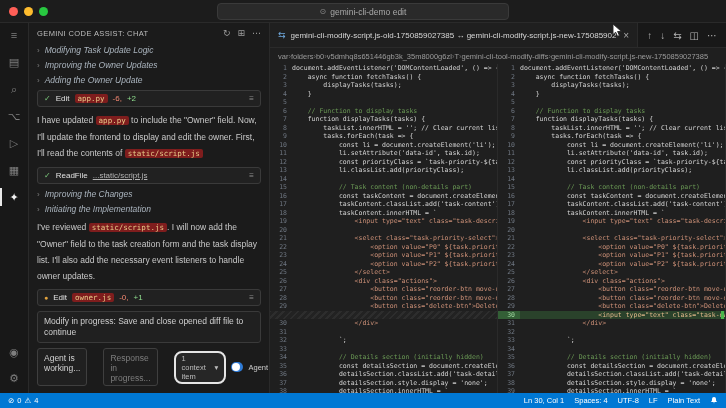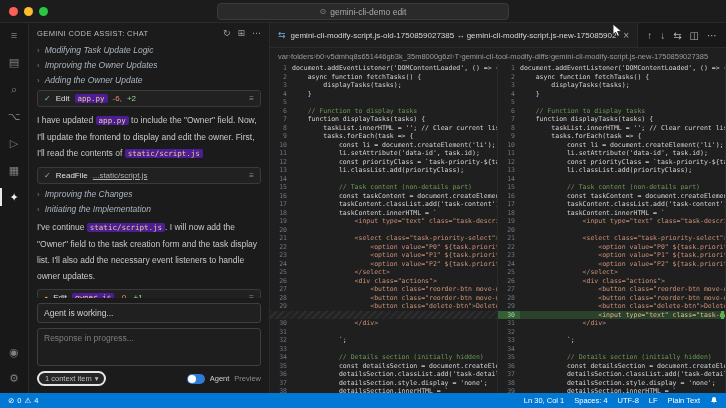--- a/index.html
+++ b/index.html
@@ -33,27 +33,27 @@
   .ch-icon{color:#9a9a9a;font-size:9px;cursor:pointer;}
   .chat-body{flex:1;min-height:0;overflow:hidden;display:flex;flex-direction:column;gap:5px;padding:2px 8px 4px;}
   .sec{display:flex;align-items:center;gap:5px;}
   .sec-ch{color:#7d7d7d;font-size:8px;}
   .sec-label{font-size:8.5px;font-style:italic;color:#aab4be;}
   .pill{display:flex;align-items:center;gap:5px;background:#212121;border:1px solid #3a3a3a;border-radius:3px;padding:3px 6px;font-size:8px;}
   .tc-status.done{color:#7ccb7c;font-size:8px;}
   .tc-status.prog{color:#e2a33e;font-size:7px;}
   .tc-label{color:#e0e0e0;}
   .tc-file{color:#b5b5b5;text-decoration:underline;}
-  .chip{background:#4c1d95;color:#e8cd8a;border-radius:2px;padding:0 3px;font-family:"DejaVu Sans Mono",monospace;font-size:7.5px;}
+  .chip{background:#7f1d1d;color:#e8cd8a;border-radius:2px;padding:0 3px;font-family:"DejaVu Sans Mono",monospace;font-size:7.5px;}
   .minus{color:#f48771}.plus{color:#8ddb8c}
   .tc-opt{margin-left:auto;color:#8f8f8f;cursor:pointer;}
   .msg{margin:0;font-size:8.5px;line-height:16px;color:#c9c9c9;}
   .msg .chip{font-size:7.5px;}
   .notice{border:1px solid #3a3a3a;border-radius:3px;padding:4px 6px;font-size:8.5px;line-height:11px;color:#cfcfcf;background:#202020;}
-  .chat-footer{flex:none;display:flex;flex-direction:column;gap:5px;padding:5px 8px 7px;}
+  .chat-footer{flex:none;display:flex;gap:16px;padding:5px 8px 7px;}
   .working{border:1px solid #3f3f3f;border-radius:3px;background:#202020;padding:4px 6px;font-size:8.5px;color:#d2d2d2;}
   .input{border:1px solid #3f3f3f;border-radius:3px;background:#1e1e1e;height:28px;padding:4px 6px;font-size:8.5px;color:#7e7e7e;cursor:text;}
   .footer-row{display:flex;align-items:center;gap:5px;}
   .ctx{display:flex;align-items:center;gap:3px;background:#262626;border:2px solid #e5e5e5;border-radius:8px;color:#bdbdbd;padding:1px 6px;font-size:7.5px;cursor:pointer;}
   .toggle{width:18px;height:10px;border-radius:5px;background:#2f7bd6;position:relative;margin-left:auto;cursor:pointer;}
   .toggle::after{content:"";position:absolute;width:8px;height:8px;border-radius:50%;background:#fff;top:1px;left:1px;}
   .mode{font-size:7.5px;color:#cfcfcf;cursor:pointer;}
   .mode.dim{color:#8b8b8b;}
 
   
@@ -185,21 +185,21 @@
 
         <div class="sec">
           <span class="sec-ch">›</span>
           <span class="sec-label">Improving the Changes</span>
         </div>
         <div class="sec">
           <span class="sec-ch">›</span>
           <span class="sec-label">Initiating the Implementation</span>
         </div>
 
-        <p class="msg"><span class="msg-t">I've continue </span><span class="chip">static/script.js</span><span class="msg-t">. I will now add the "Owner" field to the task creation form and the task display list. I'll also add the necessary event listeners to handle owner updates.</span></p>
+        <p class="msg"><span class="msg-t">I've reviewed </span><span class="chip">static/script.js</span><span class="msg-t">. I will now add the "Owner" field to the task creation form and the task display list. I'll also add the necessary event listeners to handle owner updates.</span></p>
 
         <div class="pill">
           <span class="tc-status prog">●</span>
           <span class="tc-label">Edit</span>
           <span class="chip">owner.js</span>
           <span class="minus">-0,</span>
           <span class="plus">+1</span>
           <span class="tc-opt">≡</span>
         </div>
 

